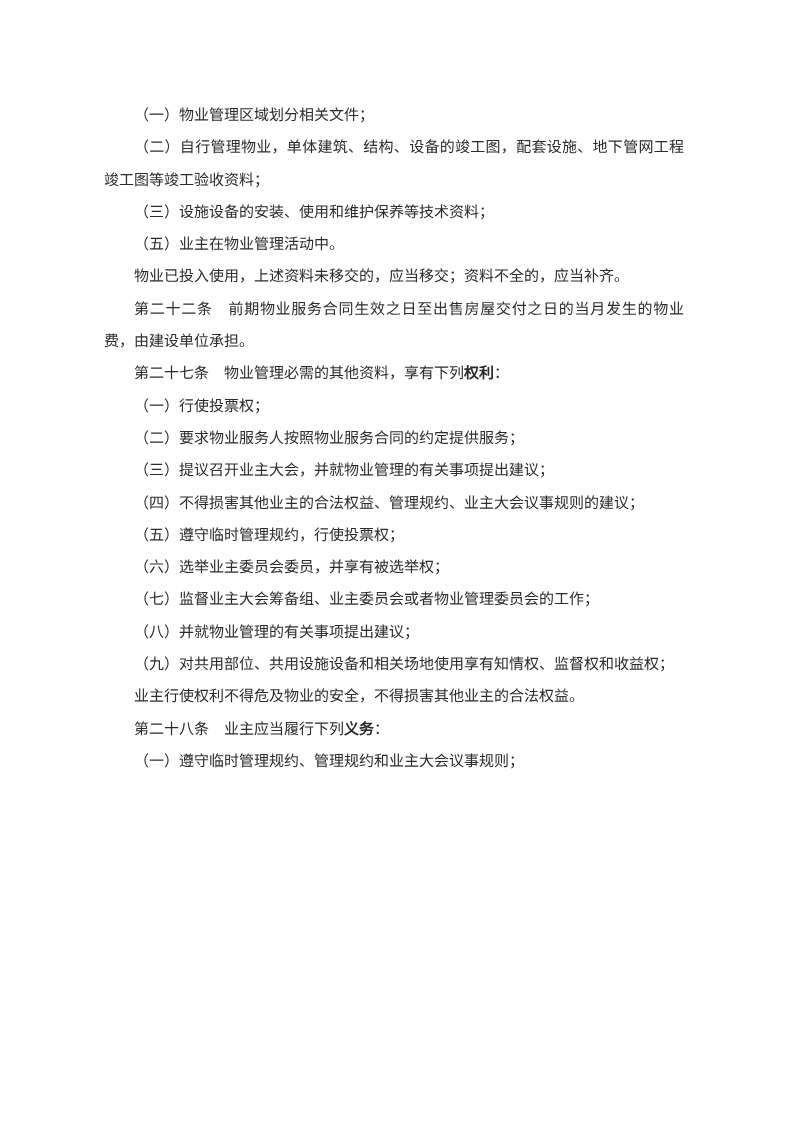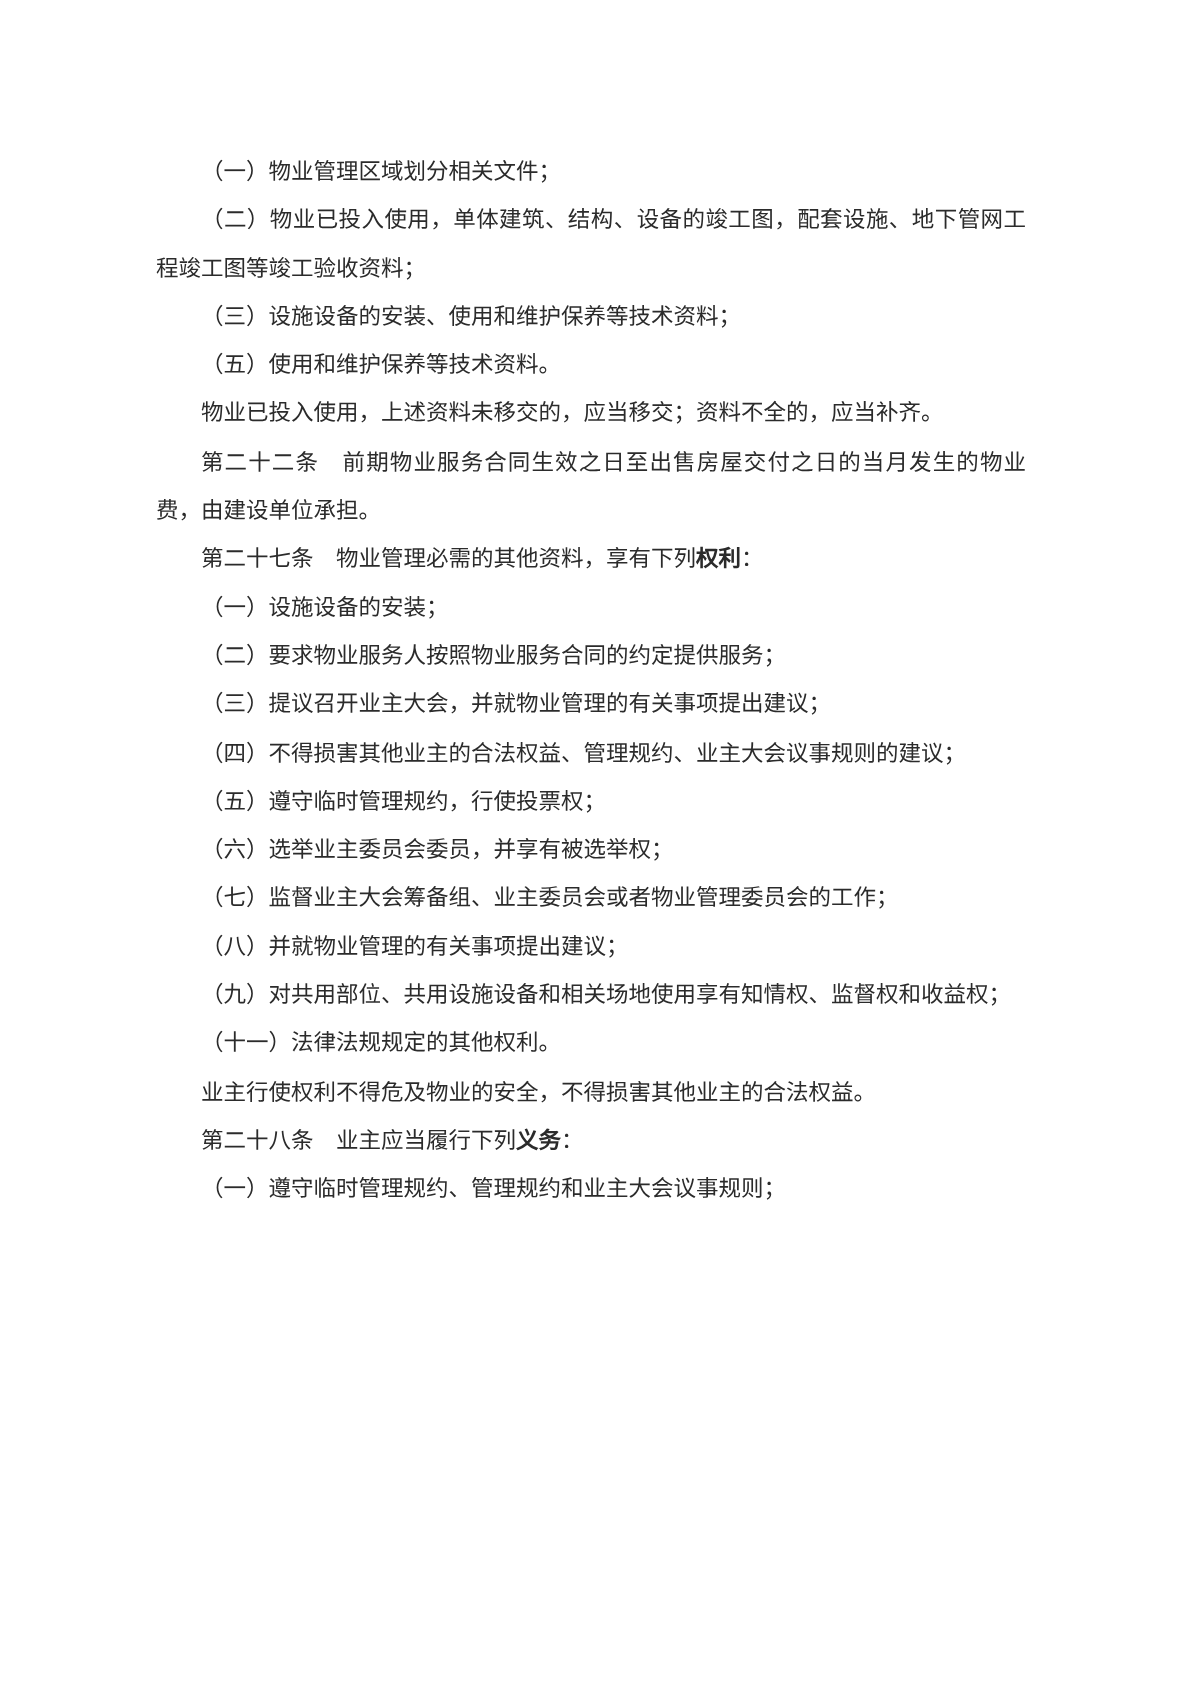--- a/index.html
+++ b/index.html
@@ -43,33 +43,32 @@
   .doc-body b {
     font-weight: bold;
   }
 </style>
 </head>
 <body style="background: rgb(255, 255, 255);">
 
 <div class="page">
   <div class="doc-body" style="color: rgb(43, 43, 43);">
       <p><span>（一）物业管理区域划分相关文件；</span></p>
-      <p><span>（二）物业已投入使用，单体建筑、结构、设备的竣工图，配套设施、地下管网工程竣工图等竣工验收资料；</span></p>
+      <p><span>（二）自行管理物业，单体建筑、结构、设备的竣工图，配套设施、地下管网工程竣工图等竣工验收资料；</span></p>
       <p><span>（三）设施设备的安装、使用和维护保养等技术资料；</span></p>
-      <p><span>（五）使用和维护保养等技术资料。</span></p>
+      <p><span>（五）业主在物业管理活动中。</span></p>
       <p><span>物业已投入使用，上述资料未移交的，应当移交；资料不全的，应当补齐。</span></p>
       <p><span>第二十二条　前期物业服务合同生效之日至出售房屋交付之日的当月发生的物业费，由建设单位承担。</span></p>
       <p><span>第二十七条　物业管理必需的其他资料，享有下列</span><b>权利</b><span>：</span></p>
-      <p><span>（一）设施设备的安装；</span></p>
+      <p><span>（一）行使投票权；</span></p>
       <p><span>（二）要求物业服务人按照物业服务合同的约定提供服务；</span></p>
       <p><span>（三）提议召开业主大会，并就物业管理的有关事项提出建议；</span></p>
       <p><span>（四）不得损害其他业主的合法权益、管理规约、业主大会议事规则的建议；</span></p>
       <p><span>（五）遵守临时管理规约，行使投票权；</span></p>
       <p><span>（六）选举业主委员会委员，并享有被选举权；</span></p>
       <p><span>（七）监督业主大会筹备组、业主委员会或者物业管理委员会的工作；</span></p>
       <p><span>（八）并就物业管理的有关事项提出建议；</span></p>
       <p><span>（九）对共用部位、共用设施设备和相关场地使用享有知情权、监督权和收益权；</span></p>
-      <p><span>（十一）法律法规规定的其他权利。</span></p>
       <p><span>业主行使权利不得危及物业的安全，不得损害其他业主的合法权益。</span></p>
       <p><span>第二十八条　业主应当履行下列</span><b>义务</b><span>：</span></p>
       <p><span>（一）遵守临时管理规约、管理规约和业主大会议事规则；</span></p>
     </div>
 </div>
 
 </body></html>

